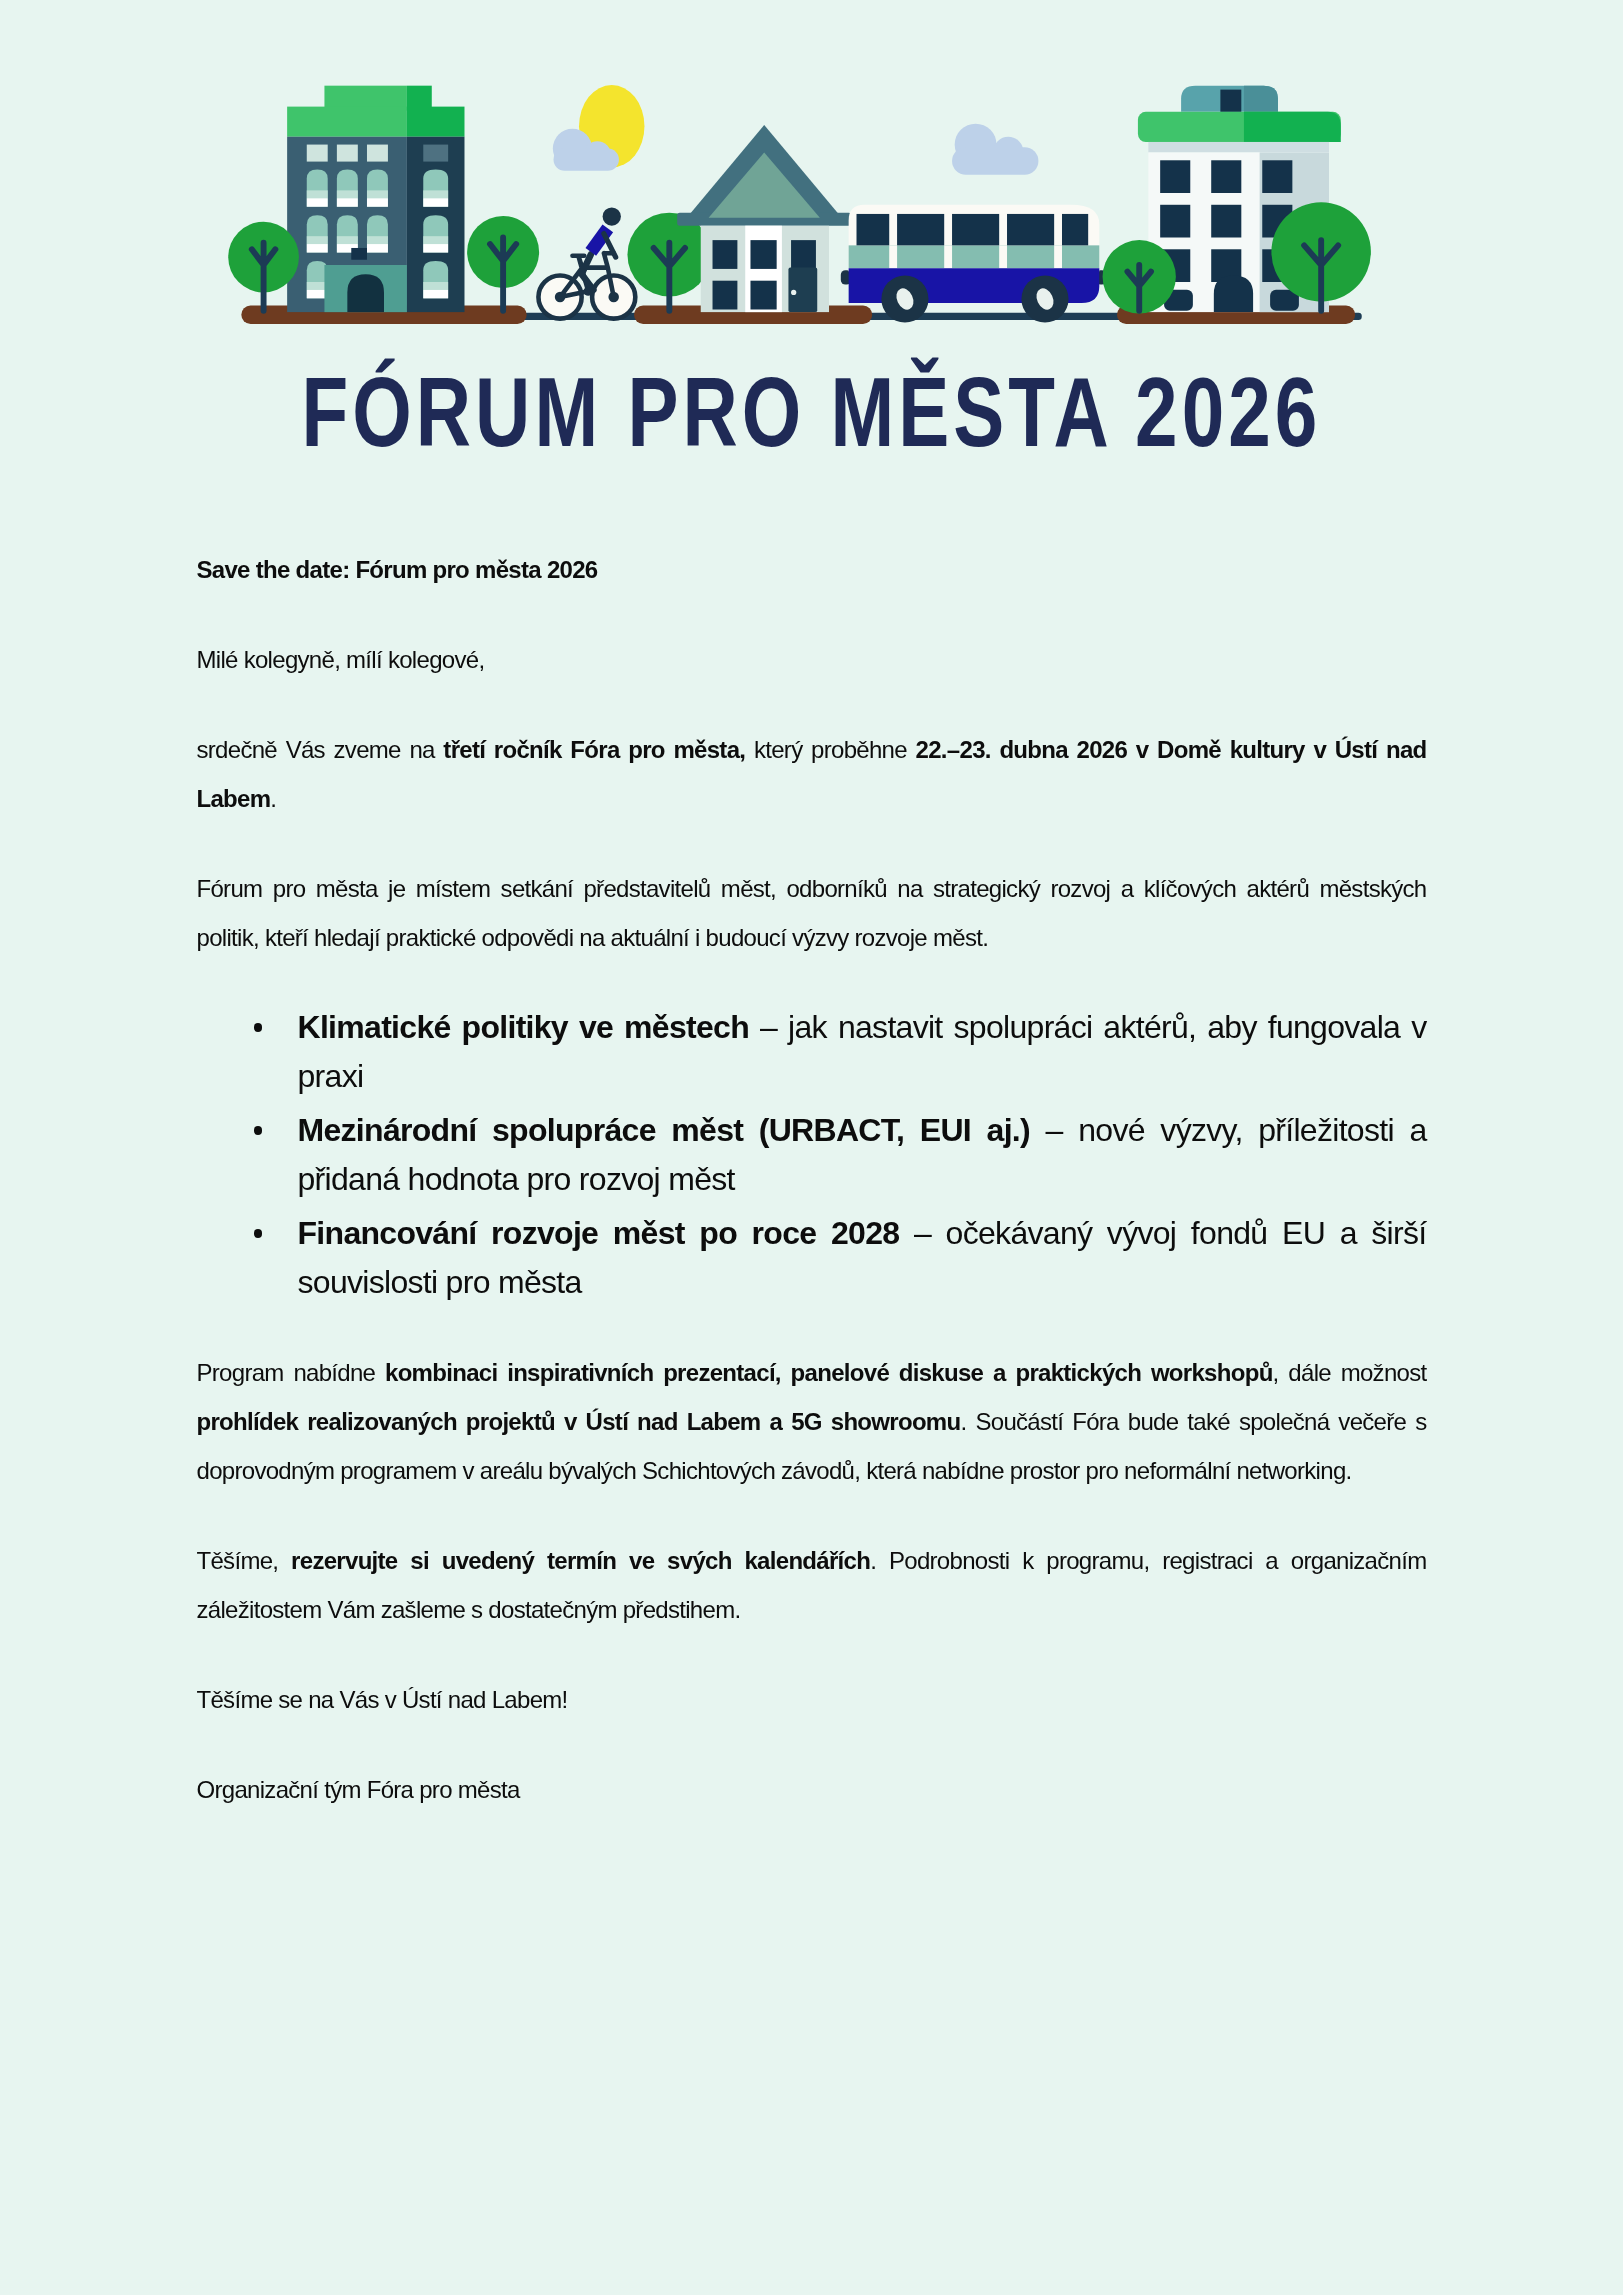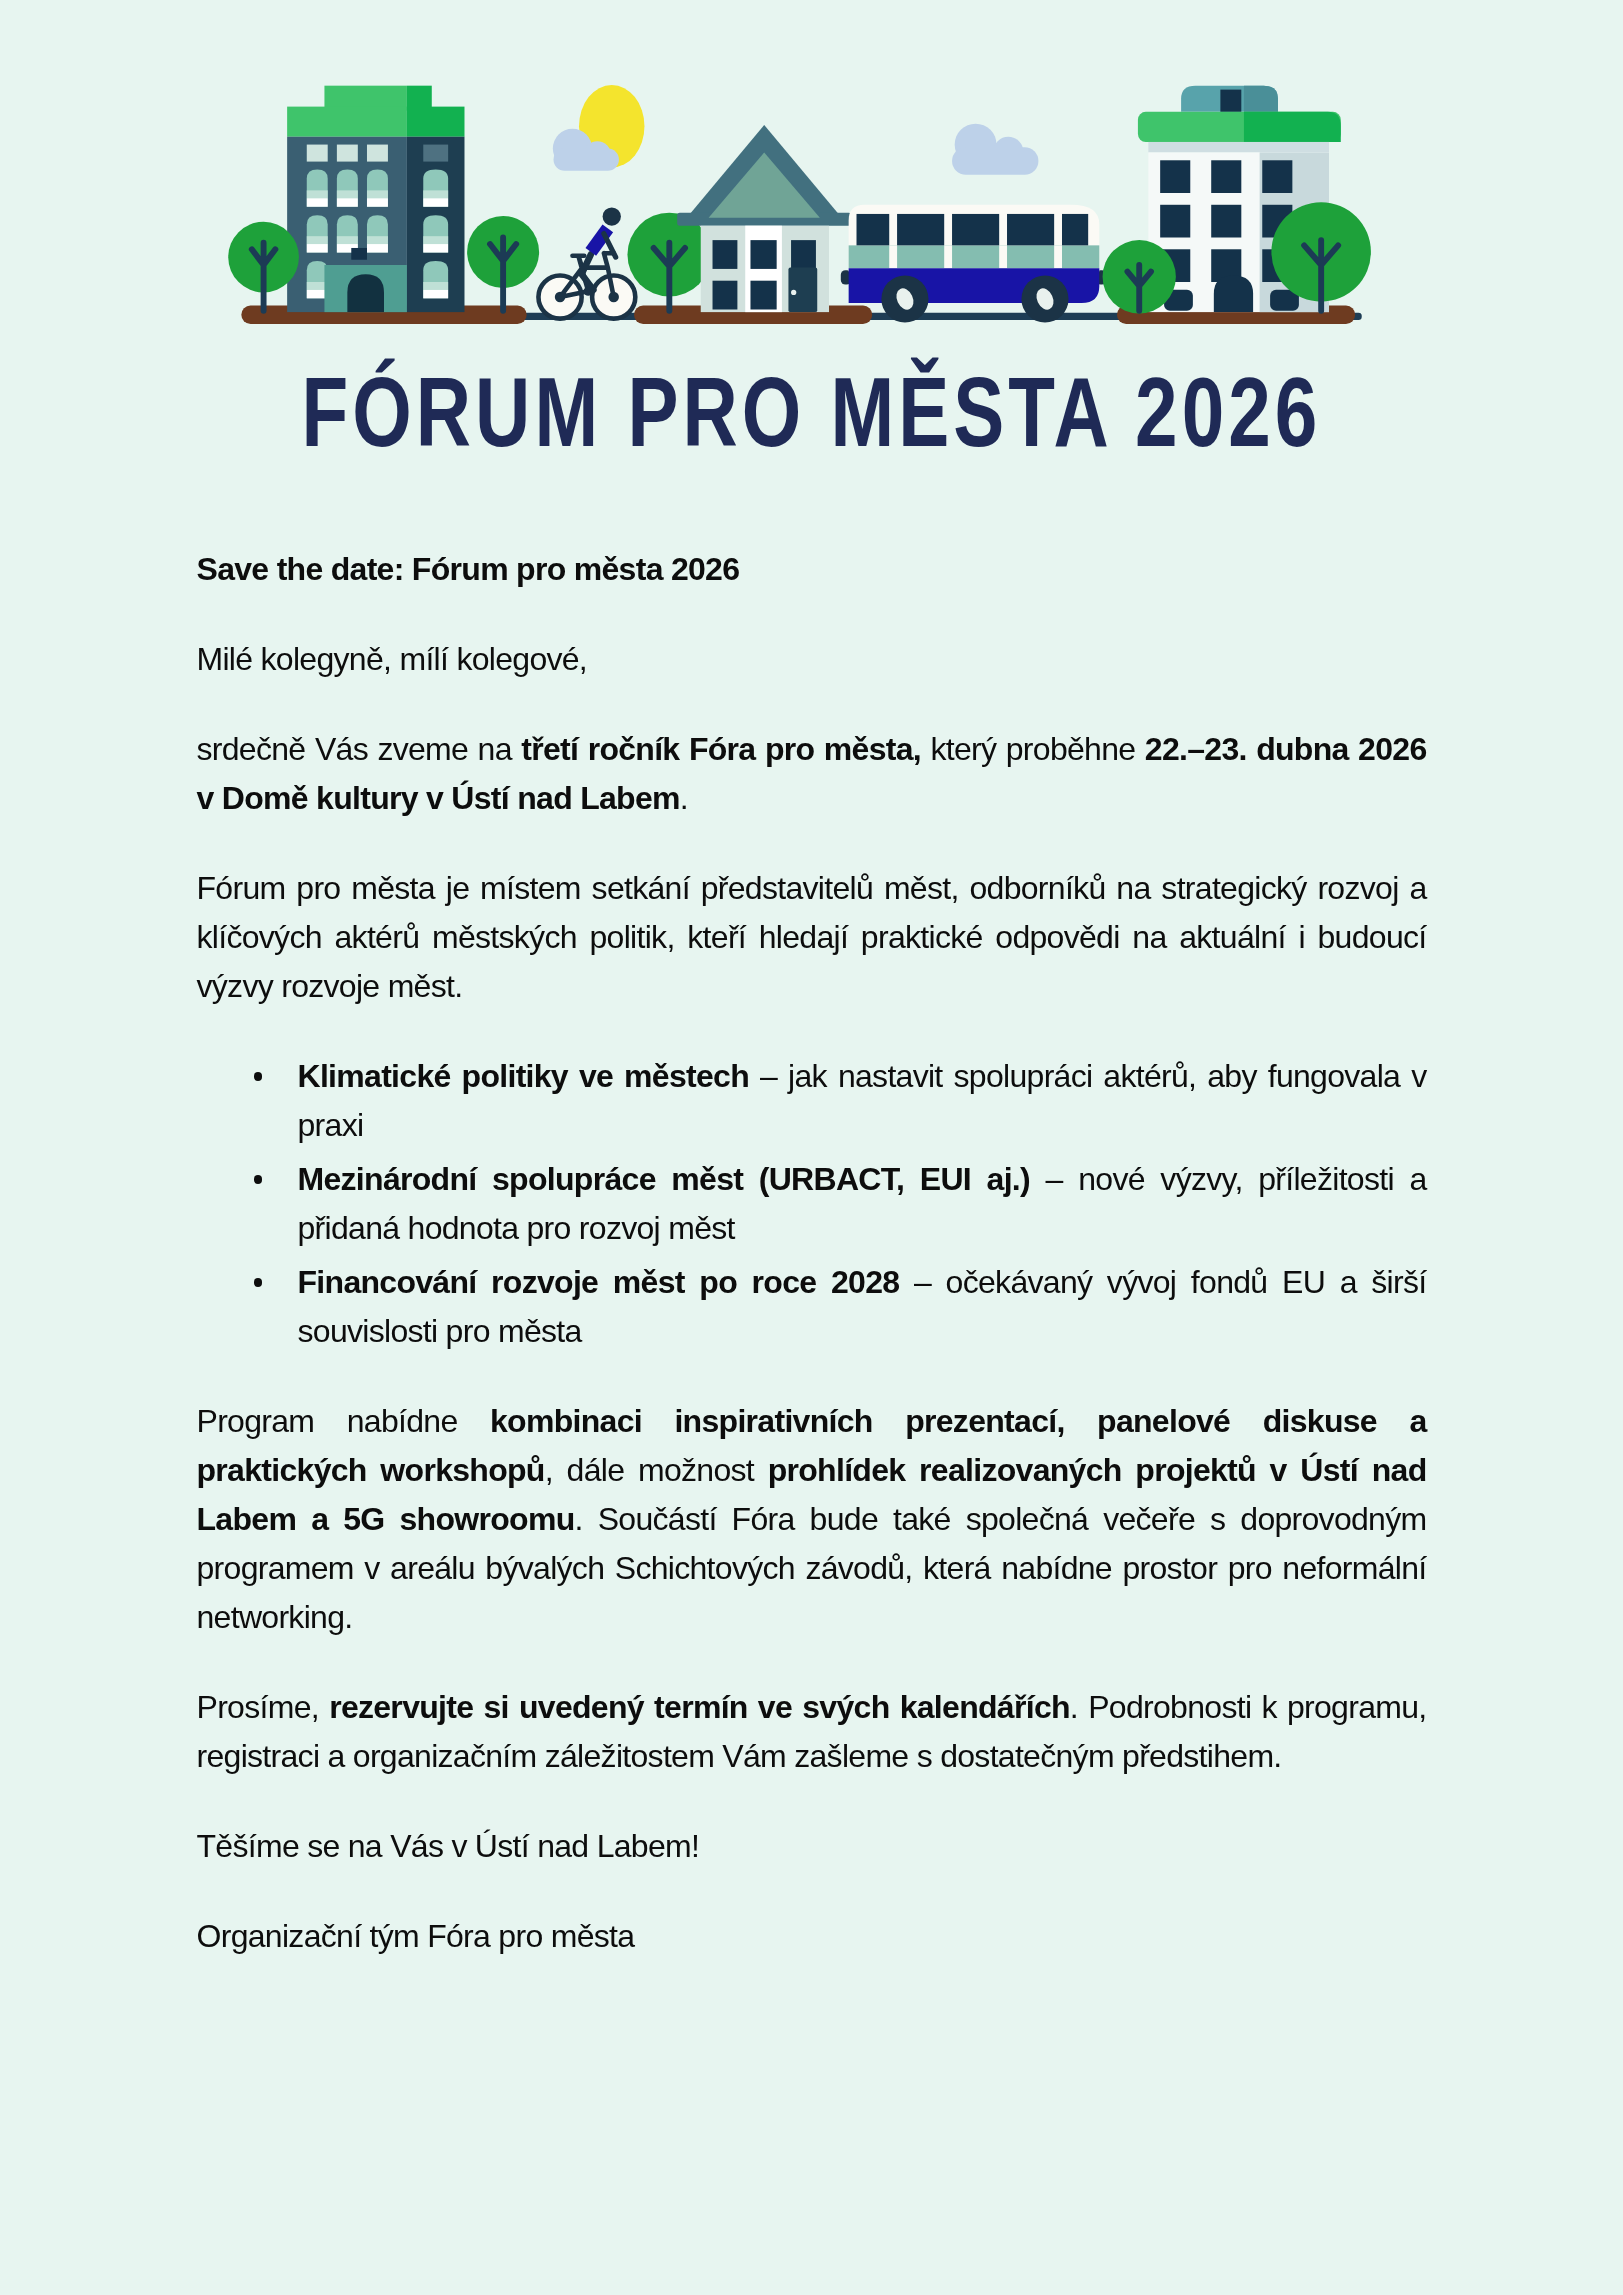--- a/index.html
+++ b/index.html
@@ -26,21 +26,21 @@
   .hero{width:1178px;margin:49px auto 0;}
   .title{
     text-align:center;white-space:nowrap;
     font-weight:bold;font-size:98px;line-height:113px;
     letter-spacing:5.2px;color:var(--title);
     transform:scaleX(0.78);transform-origin:50% 50%;
     margin-top:17px;
   }
   .doc{width:1230px;margin:76px auto 0;}
   .para{
-    font-size:32px;line-height:49px;letter-spacing:-0.7px;
+    font-size:24px;line-height:49px;letter-spacing:-0.7px;
     text-align:justify;margin:0 0 41px 0;
   }
   .para .b,.b{font-weight:bold;}
   .gap{margin-top:38px;}
   ul.topics{list-style:none;margin:0 0 41px 0;padding:0 0 0 101px;}
   ul.topics li{
     position:relative;font-size:32px;line-height:49px;letter-spacing:-0.7px;
     text-align:justify;margin:0 0 5.2px 0;
   }
   ul.topics li::before{
@@ -237,17 +237,17 @@
     <p class="para"><span class="b">Save the date: Fórum pro města 2026</span></p>
     <p class="para"><span>Milé kolegyně, mílí kolegové,</span></p>
     <p class="para"><span>srdečně Vás zveme na </span><span class="b">třetí ročník Fóra pro města,</span><span> který proběhne </span><span class="b">22.–23. dubna 2026 v Domě kultury v Ústí nad Labem</span><span>.</span></p>
     <p class="para"><span>Fórum pro města je místem setkání představitelů měst, odborníků na strategický rozvoj a klíčových aktérů městských politik, kteří hledají praktické odpovědi na aktuální i budoucí výzvy rozvoje měst.</span></p>
     <ul class="topics">
       <li><span class="b">Klimatické politiky ve městech</span><span> – jak nastavit spolupráci aktérů, aby fungovala v praxi</span></li>
       <li><span class="b">Mezinárodní spolupráce měst (URBACT, EUI aj.)</span><span> – nové výzvy, příležitosti a přidaná hodnota pro rozvoj měst</span></li>
       <li><span class="b">Financování rozvoje měst po roce 2028</span><span> – očekávaný vývoj fondů EU a širší souvislosti pro města</span></li>
     </ul>
     <p class="para"><span>Program nabídne </span><span class="b">kombinaci inspirativních prezentací, panelové diskuse a praktických workshopů</span><span>, dále možnost </span><span class="b">prohlídek realizovaných projektů v Ústí nad Labem a 5G showroomu</span><span>. Součástí Fóra bude také společná večeře s doprovodným programem v areálu bývalých Schichtových závodů, která nabídne prostor pro neformální networking.</span></p>
-    <p class="para"><span>Prosíme, </span><span class="b">rezervujte si uvedený termín ve svých kalendářích</span><span>. Podrobnosti k programu, registraci a organizačním záležitostem Vám zašleme s dostatečným předstihem.</span></p>
+    <p class="para"><span>Těšíme, </span><span class="b">rezervujte si uvedený termín ve svých kalendářích</span><span>. Podrobnosti k programu, registraci a organizačním záležitostem Vám zašleme s dostatečným předstihem.</span></p>
     <p class="para gap"><span>Těšíme se na Vás v Ústí nad Labem!</span></p>
     <p class="para gap"><span>Organizační tým Fóra pro města</span></p>
   </div>
 
 
 </body></html>

